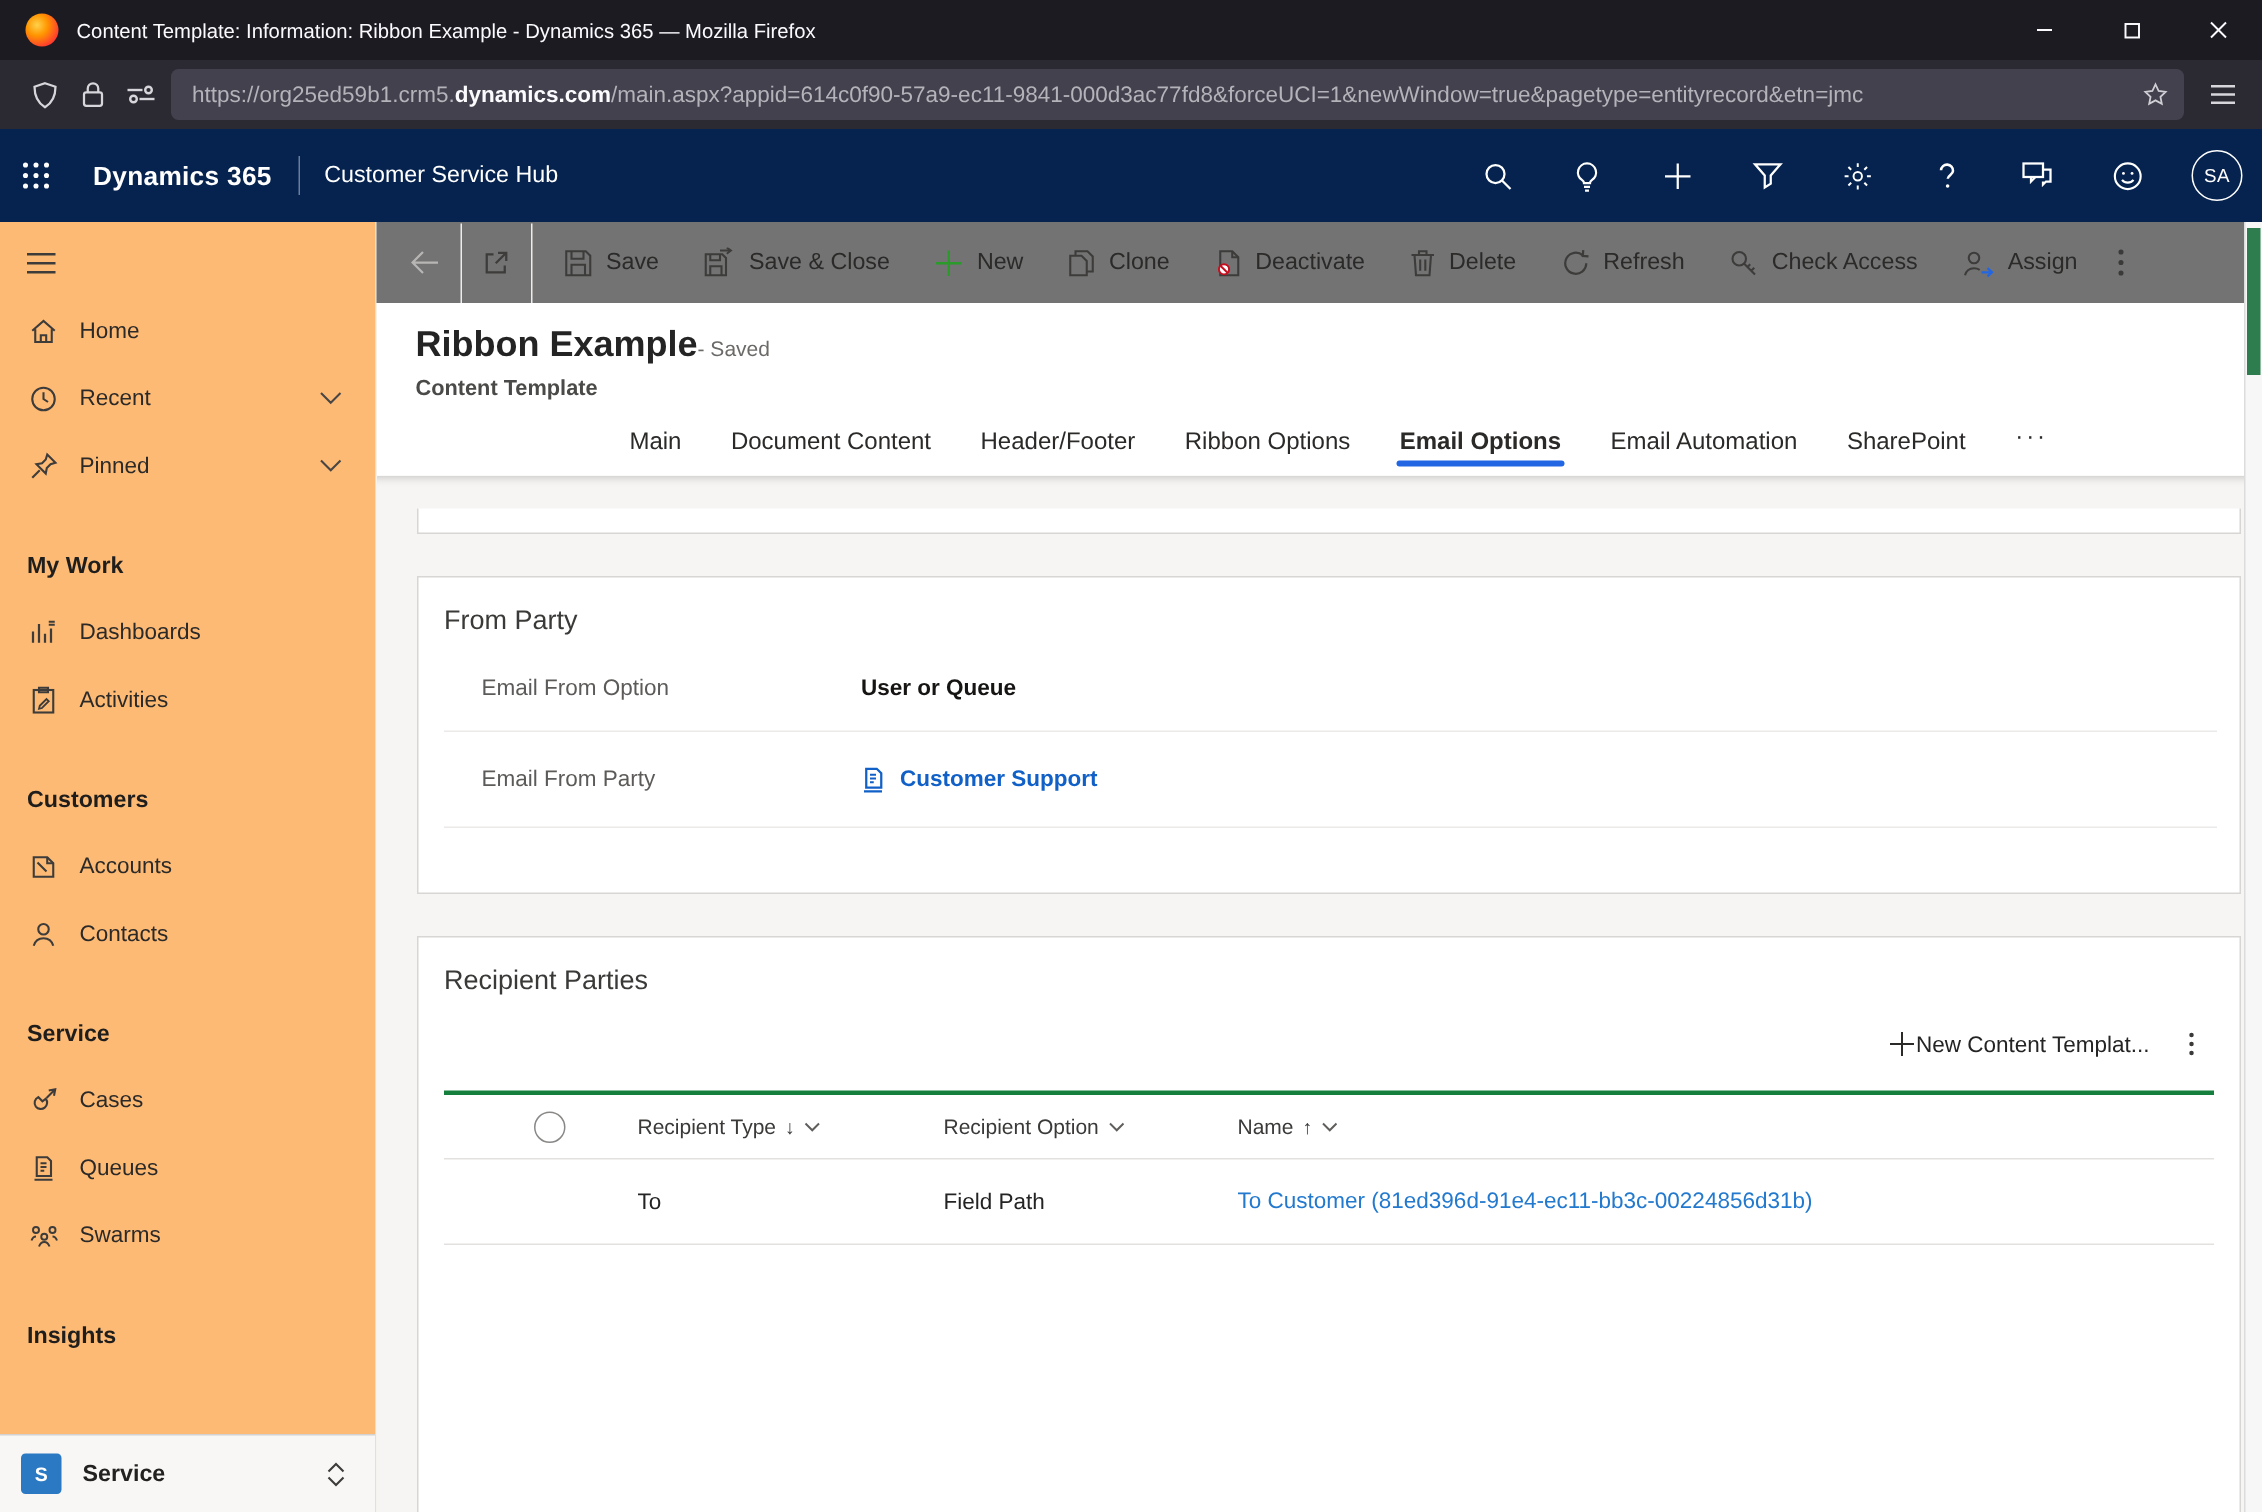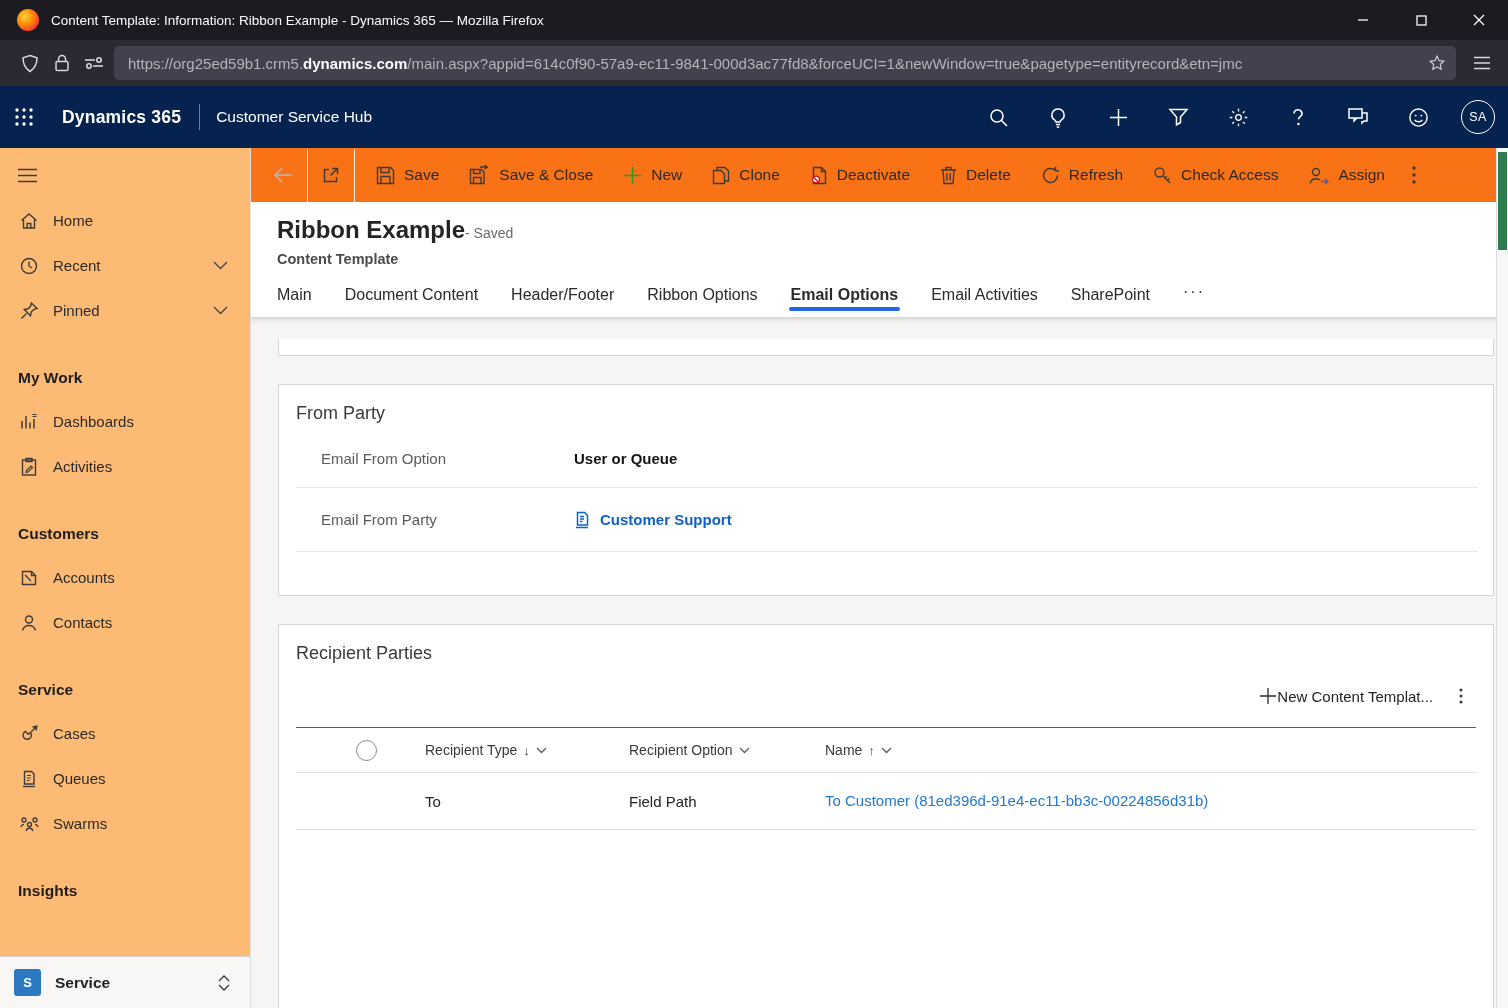--- a/index.html
+++ b/index.html
@@ -44,35 +44,35 @@
   .sb-spacer { flex:1; }
   .sb-footer { height:52px; border-top:1px solid #d4d2d0; background:#f8f7f6; display:flex; align-items:center; padding:0 18px 0 14px; }
   .area-badge { width:27px; height:27px; background:#2b79c2; border-radius:3px; color:#fff; font-size:13px; font-weight:700;
     display:flex; align-items:center; justify-content:center; }
   .area-label { margin-left:14px; font-size:15.5px; font-weight:700; color:#232221; }
   .area-updown { margin-left:auto; color:#3d3c3b; }
 
   
   .main { flex:1; display:flex; flex-direction:column; background:#fff; min-width:0; }
 
-  .commandbar { height:54px; display:flex; align-items:center; padding-left:14px; background:#f97316; }
+  .commandbar { height:54px; display:flex; align-items:center; padding-left:14px; background:#737373; }
   .cmd-back { width:36px; display:flex; justify-content:center; color:#b8b6b4; }
   .cb-div { width:1px; height:53px; background:#efedeb; margin:0 6px; }
   .cmd { display:flex; align-items:center; gap:9px; background:none; border:none; font-family:inherit;
     font-size:15.5px; color:#2b2a29; margin:0 15px; cursor:pointer; white-space:nowrap; }
   .cmd .cic { display:flex; color:#3d3c3b; }
   .cmd-more { margin-left:12px; margin-right:22px; color:#3b3a39; display:flex; }
 
   .rec-header { padding:14px 0 0 26px; }
   .rec-title-row { display:flex; align-items:baseline; }
   .rec-title { font-size:24px; font-weight:700; color:#242424; }
   .rec-status { font-size:14px; color:#6b6a68; }
   .rec-entity { font-size:14.5px; font-weight:700; color:#4a4a48; margin-top:7px; }
 
-  .tabs { display:flex; align-items:flex-end; padding-left:26px; height:50px; gap:33px; }
+  .tabs { display:flex; align-items:flex-end; padding-left:26px; height:50px; gap:33px;justify-content:center; }
   .tab { font-size:16px; color:#2b2a29; padding-bottom:13px; position:relative; cursor:pointer; white-space:nowrap; }
   .tab.active { font-weight:700; }
   .tab.active::after { content:""; position:absolute; left:-2px; right:-2px; bottom:6px; height:4px; border-radius:2px; background:#2266e3; }
   .tab-more { font-size:16px; color:#2b2a29; padding-bottom:16px; letter-spacing:2px; cursor:pointer; }
 
   .content { flex:1; background:#f6f5f4; padding:0 14px 0 27px; overflow:hidden;
     box-shadow:inset 0 7px 7px -7px rgba(0,0,0,.28); }
   .partial-box { margin-top:22px; height:17px; background:#fff;
     border-left:1px solid #d8d6d4; border-right:1px solid #d8d6d4; border-bottom:1px solid #d8d6d4; }
   .section-box { margin-top:28px; background:#fff; border:1px solid #d8d6d4; }
@@ -86,21 +86,21 @@
   .f-value { font-size:15px; font-weight:700; color:#161514; }
   .f-lookup { display:flex; align-items:center; gap:10px; font-size:15px; font-weight:700; color:#1160c7; cursor:pointer; }
 
   .rp-box { height:600px; }
   .grid-toolbar { display:flex; justify-content:flex-end; align-items:center; height:48px; margin:8px 30px 0 0; gap:26px; }
   .new-btn { display:flex; align-items:center; background:none; border:none; font-family:inherit;
     font-size:15px; color:#242424; cursor:pointer; }
   .grid-more { color:#3b3a39; display:flex; cursor:pointer; }
 
   .grid { margin:7px 17px 0 17px; }
-  .g-head { display:flex; align-items:center; height:46px; border-top:1px solid #15803d; border-bottom:1px solid #e3e1df; }
+  .g-head { display:flex; align-items:center; height:46px; border-top:3px solid #15803d; border-bottom:1px solid #e3e1df; }
   .g-row { display:flex; align-items:center; height:57px; border-bottom:1px solid #e3e1df; }
   .gc-check { width:115px; display:flex; }
   .circle-cb { width:21px; height:21px; border:1.5px solid #8a8886; border-radius:50%; margin-left:60px; cursor:pointer; }
   .gc-type { width:208px; padding-left:14px; }
   .gc-opt { width:206px; padding-left:10px; }
   .gc-name { flex:1; }
   .g-head .hcell { display:flex; align-items:center; gap:6px; font-size:14px; color:#3b3a39; cursor:pointer; }
   .sortg { font-size:13px; color:#3b3a39; }
   .hchev { color:#605e5c; display:flex; }
   .g-row .cell { font-size:15px; color:#242424; }
@@ -509,21 +509,21 @@
       </div>
       <div class="rec-entity">Content Template</div>
     </div>
 
     <div class="tabs">
       <div class="tab">Main</div>
       <div class="tab">Document Content</div>
       <div class="tab">Header/Footer</div>
       <div class="tab">Ribbon Options</div>
       <div class="tab active">Email Options</div>
-      <div class="tab">Email Activities</div>
+      <div class="tab">Email Automation</div>
       <div class="tab">SharePoint</div>
       <div class="tab-more">···</div>
     </div>
 
     <div class="content">
 
       <div class="partial-box"></div>
 
       <div class="section-box fp-box">
         <div class="section-title">From Party</div>

